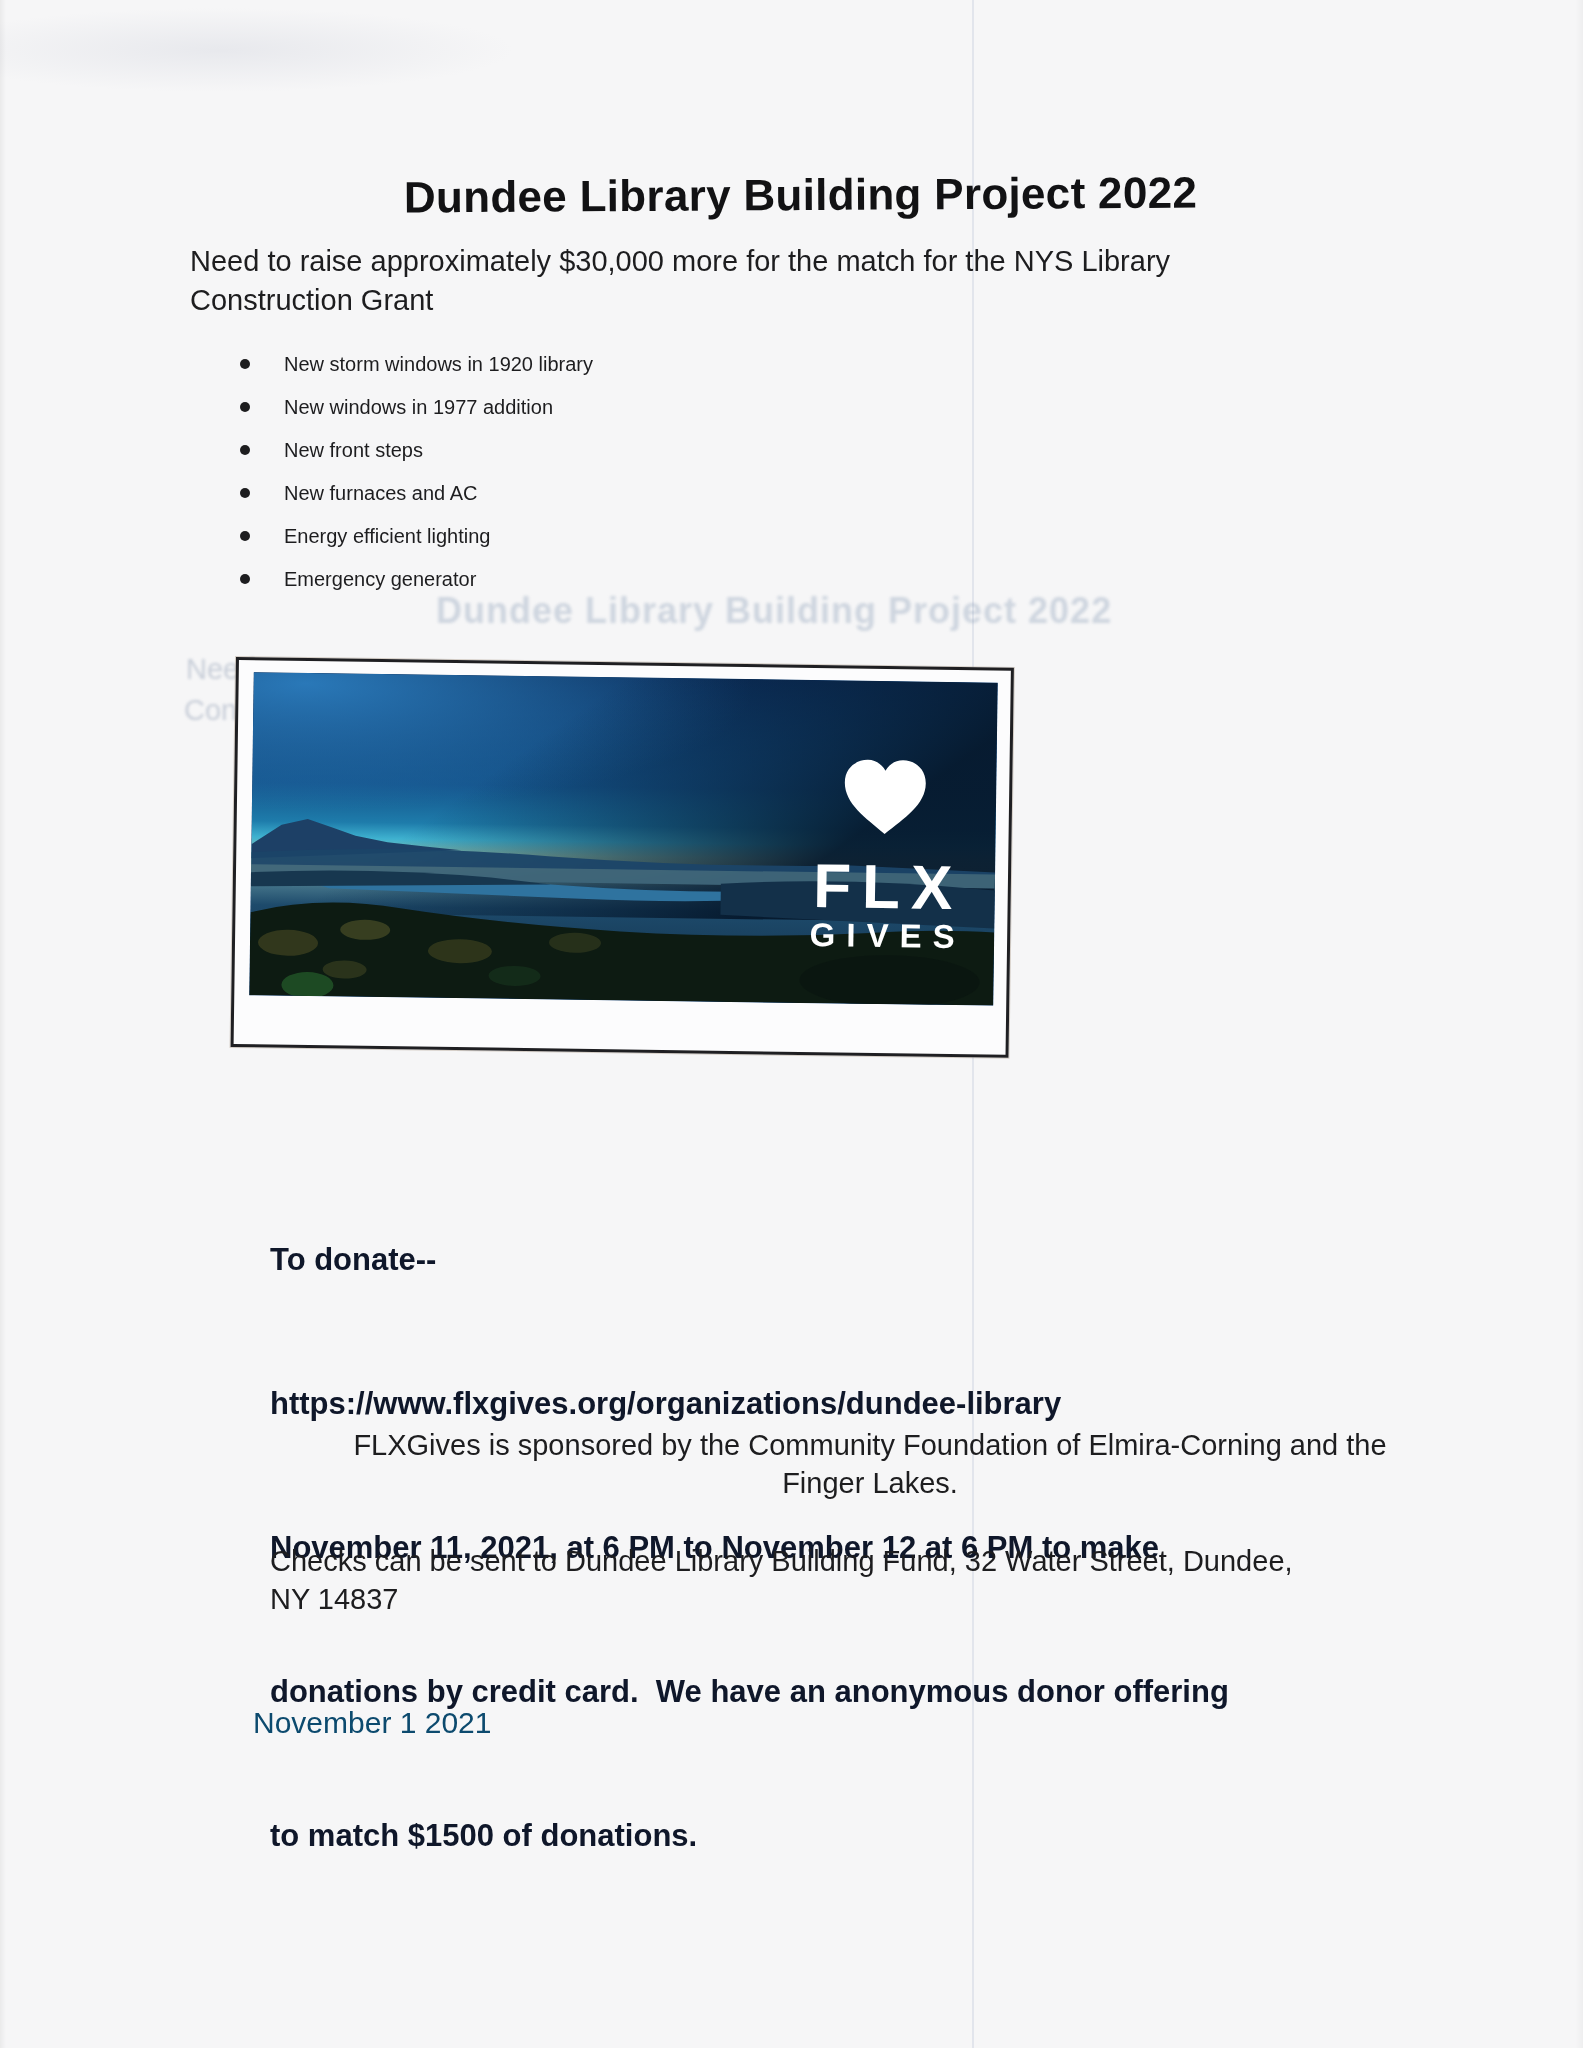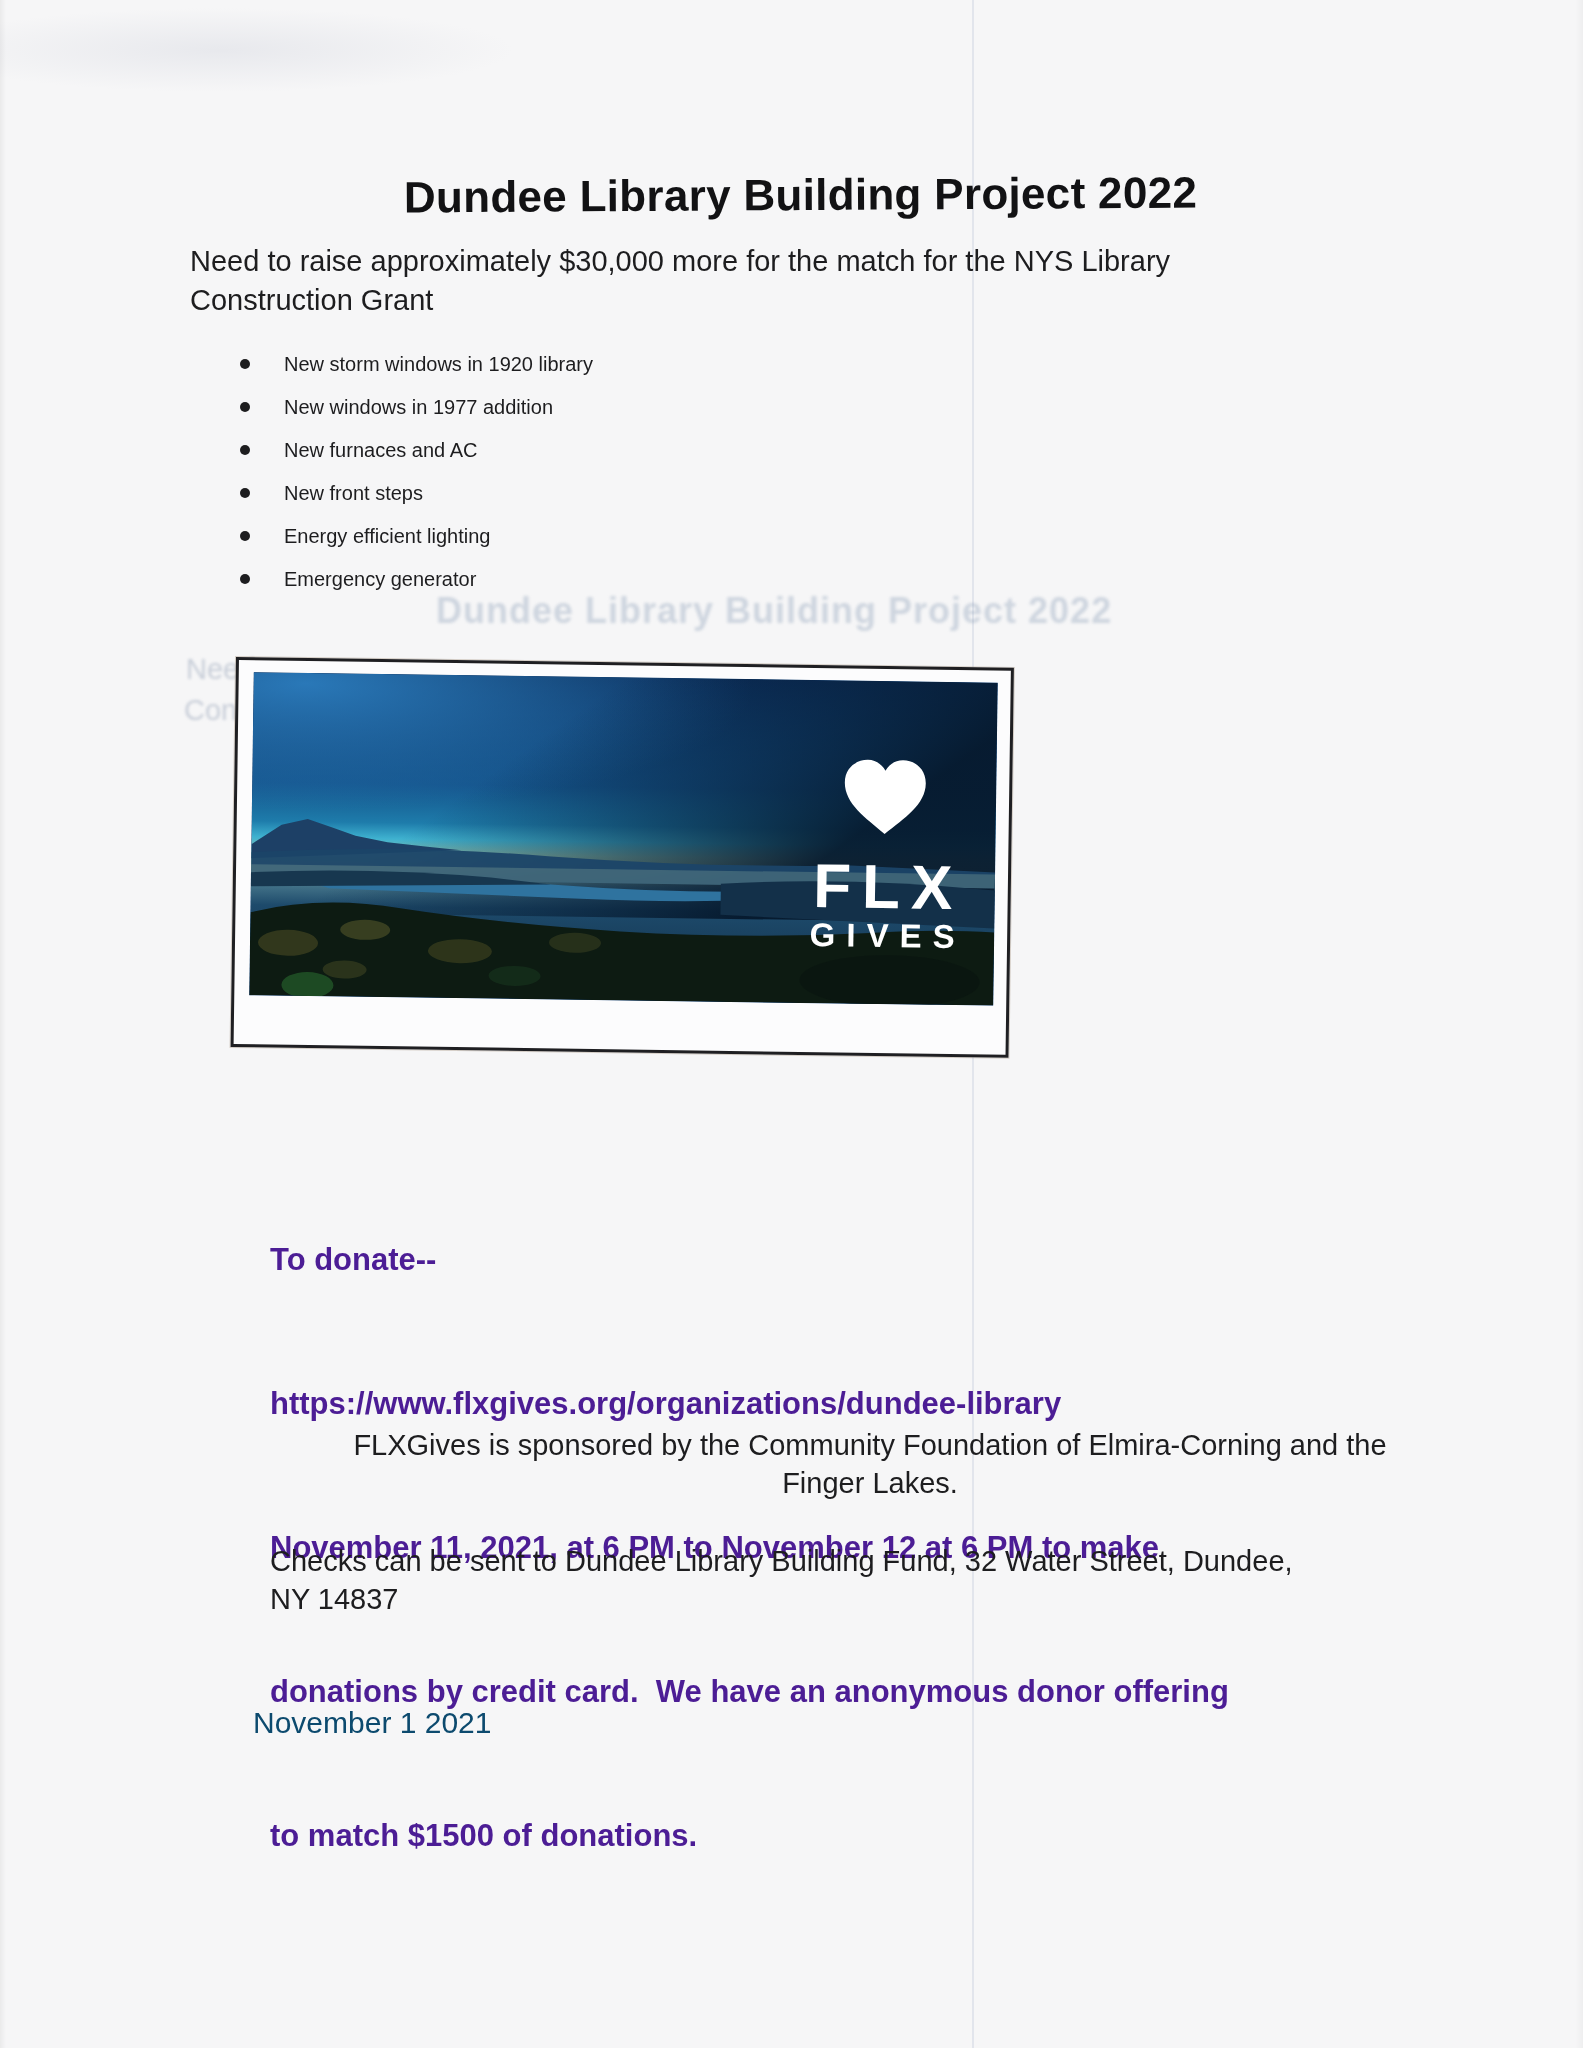--- a/index.html
+++ b/index.html
@@ -62,21 +62,21 @@
     position:absolute;left:0;top:170px;width:176px;
     font-size:62px;font-weight:bold;letter-spacing:11px;text-indent:11px;
   }
   .logo-gives{
     position:absolute;left:0;top:236px;width:176px;
     font-size:33px;font-weight:bold;letter-spacing:11px;text-indent:11px;
   }
 
   .donate{
     position:absolute;left:270px;top:1140px;width:1160px;
-    font-size:31px;font-weight:bold;line-height:48px;color:#4c1d95;
+    font-size:31px;font-weight:bold;line-height:48px;color:#0f172a;
     white-space:pre-wrap;
   }
   .para{position:absolute;left:270px;width:1200px;font-size:29px;line-height:38px;color:#1d1d1f;}
   .para-sponsor{top:1426px;text-align:center;}
   .para-checks{top:1542px;}
   .doc-date{position:absolute;left:253px;top:1706px;font-size:30px;color:#0c4a6e;}
 </style>
 </head>
 <body>
 
@@ -95,25 +95,25 @@
     <li class="row">
       <span class="bullet-dot"></span>
       <span class="bullet-text">New storm windows in 1920 library</span>
     </li>
     <li class="row">
       <span class="bullet-dot"></span>
       <span class="bullet-text">New windows in 1977 addition</span>
     </li>
     <li class="row">
       <span class="bullet-dot"></span>
+      <span class="bullet-text">New front steps</span>
+    </li>
+    <li class="row">
+      <span class="bullet-dot"></span>
       <span class="bullet-text">New furnaces and AC</span>
-    </li>
-    <li class="row">
-      <span class="bullet-dot"></span>
-      <span class="bullet-text">New front steps</span>
     </li>
     <li class="row">
       <span class="bullet-dot"></span>
       <span class="bullet-text">Energy efficient lighting</span>
     </li>
     <li class="row">
       <span class="bullet-dot"></span>
       <span class="bullet-text">Emergency generator</span>
     </li>
   </ul>

